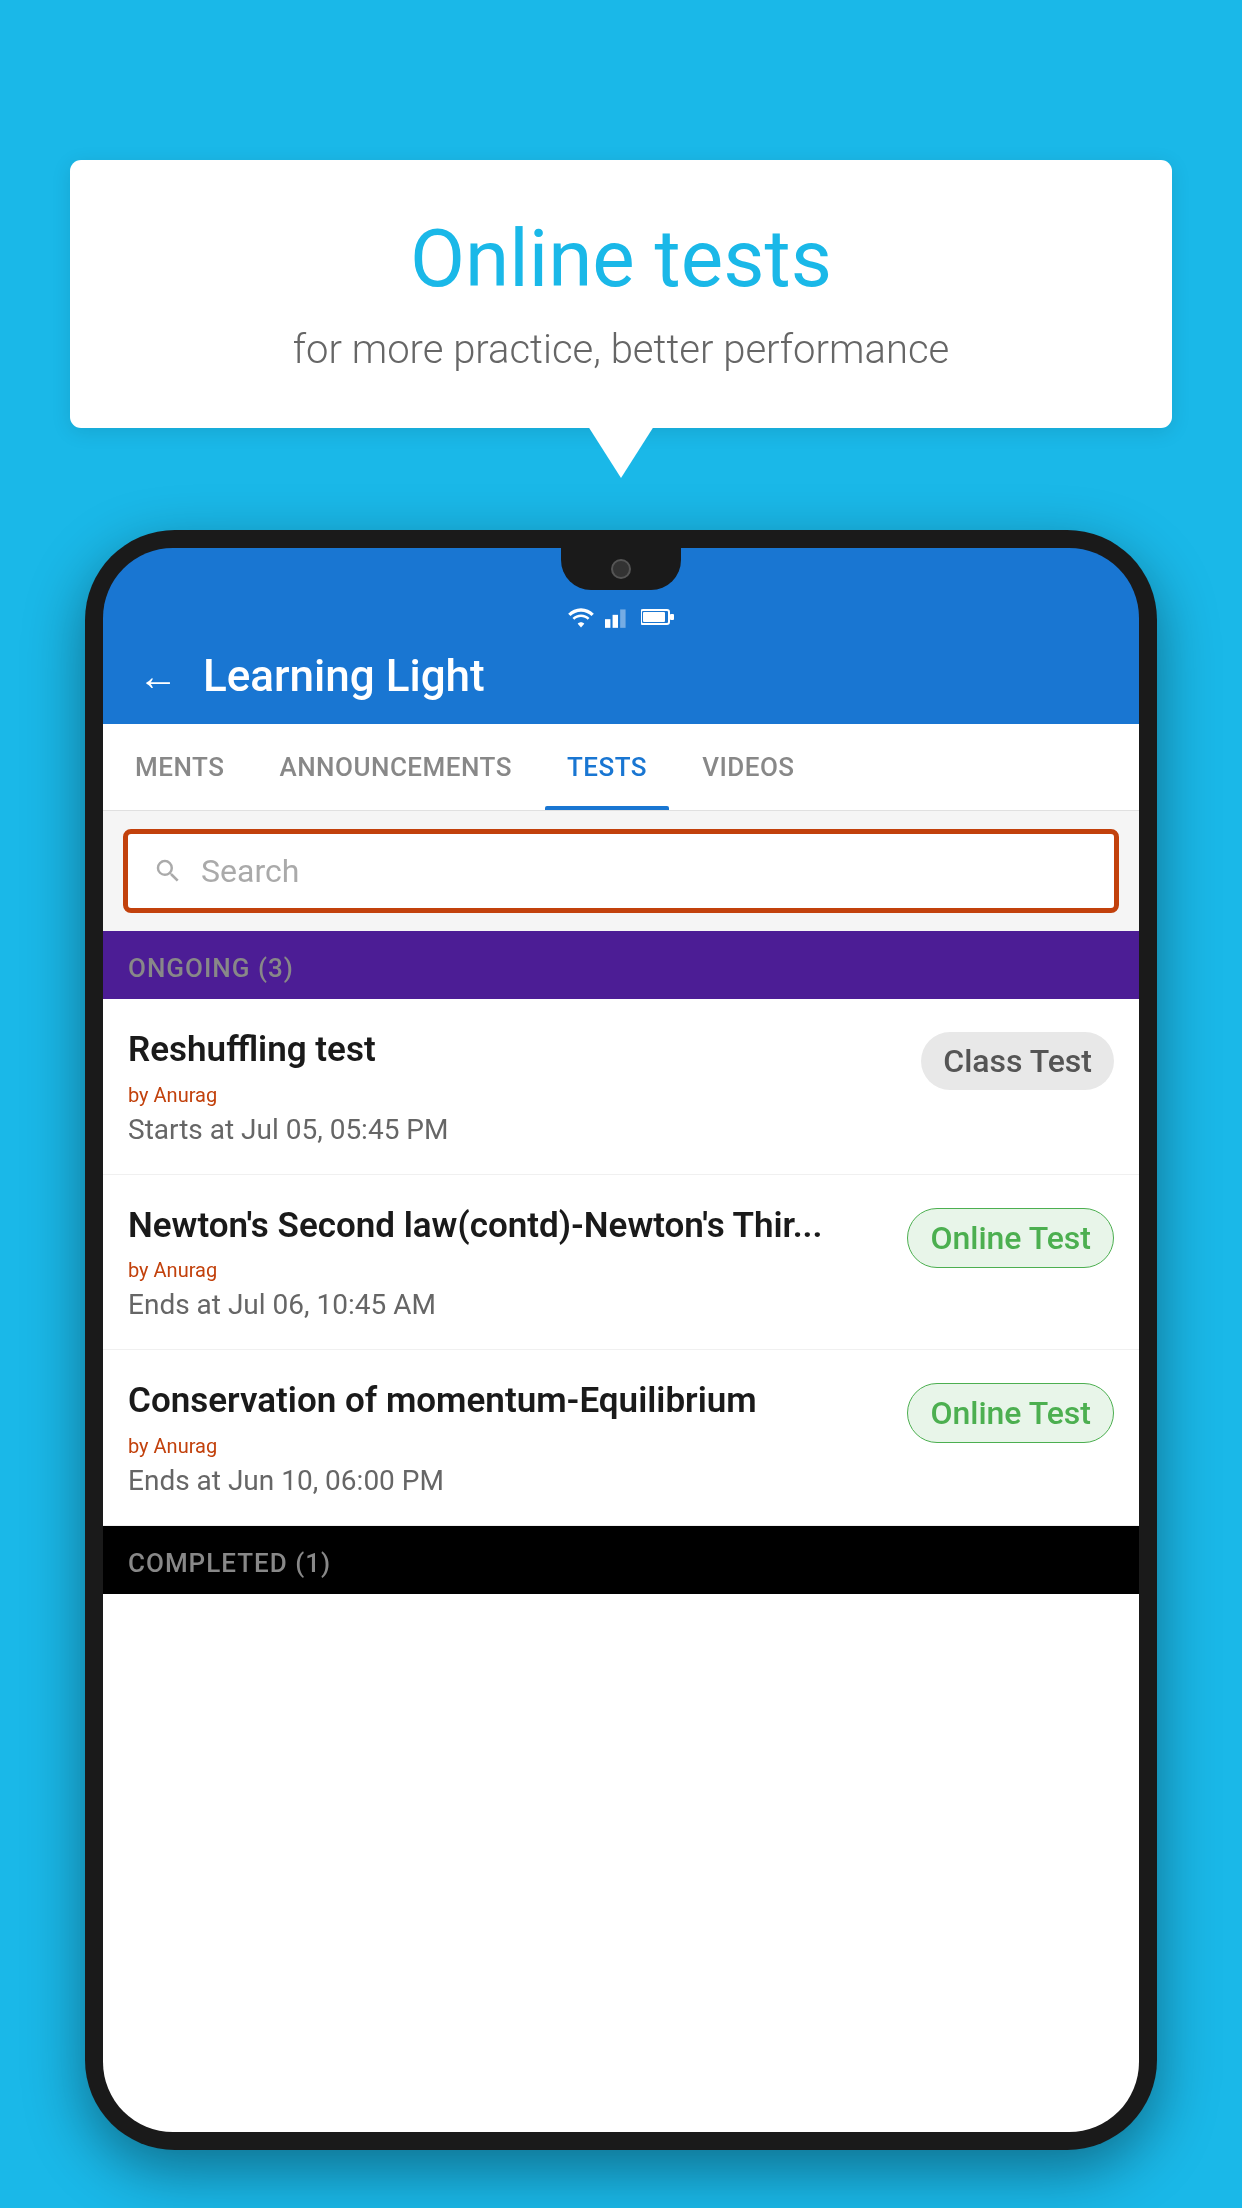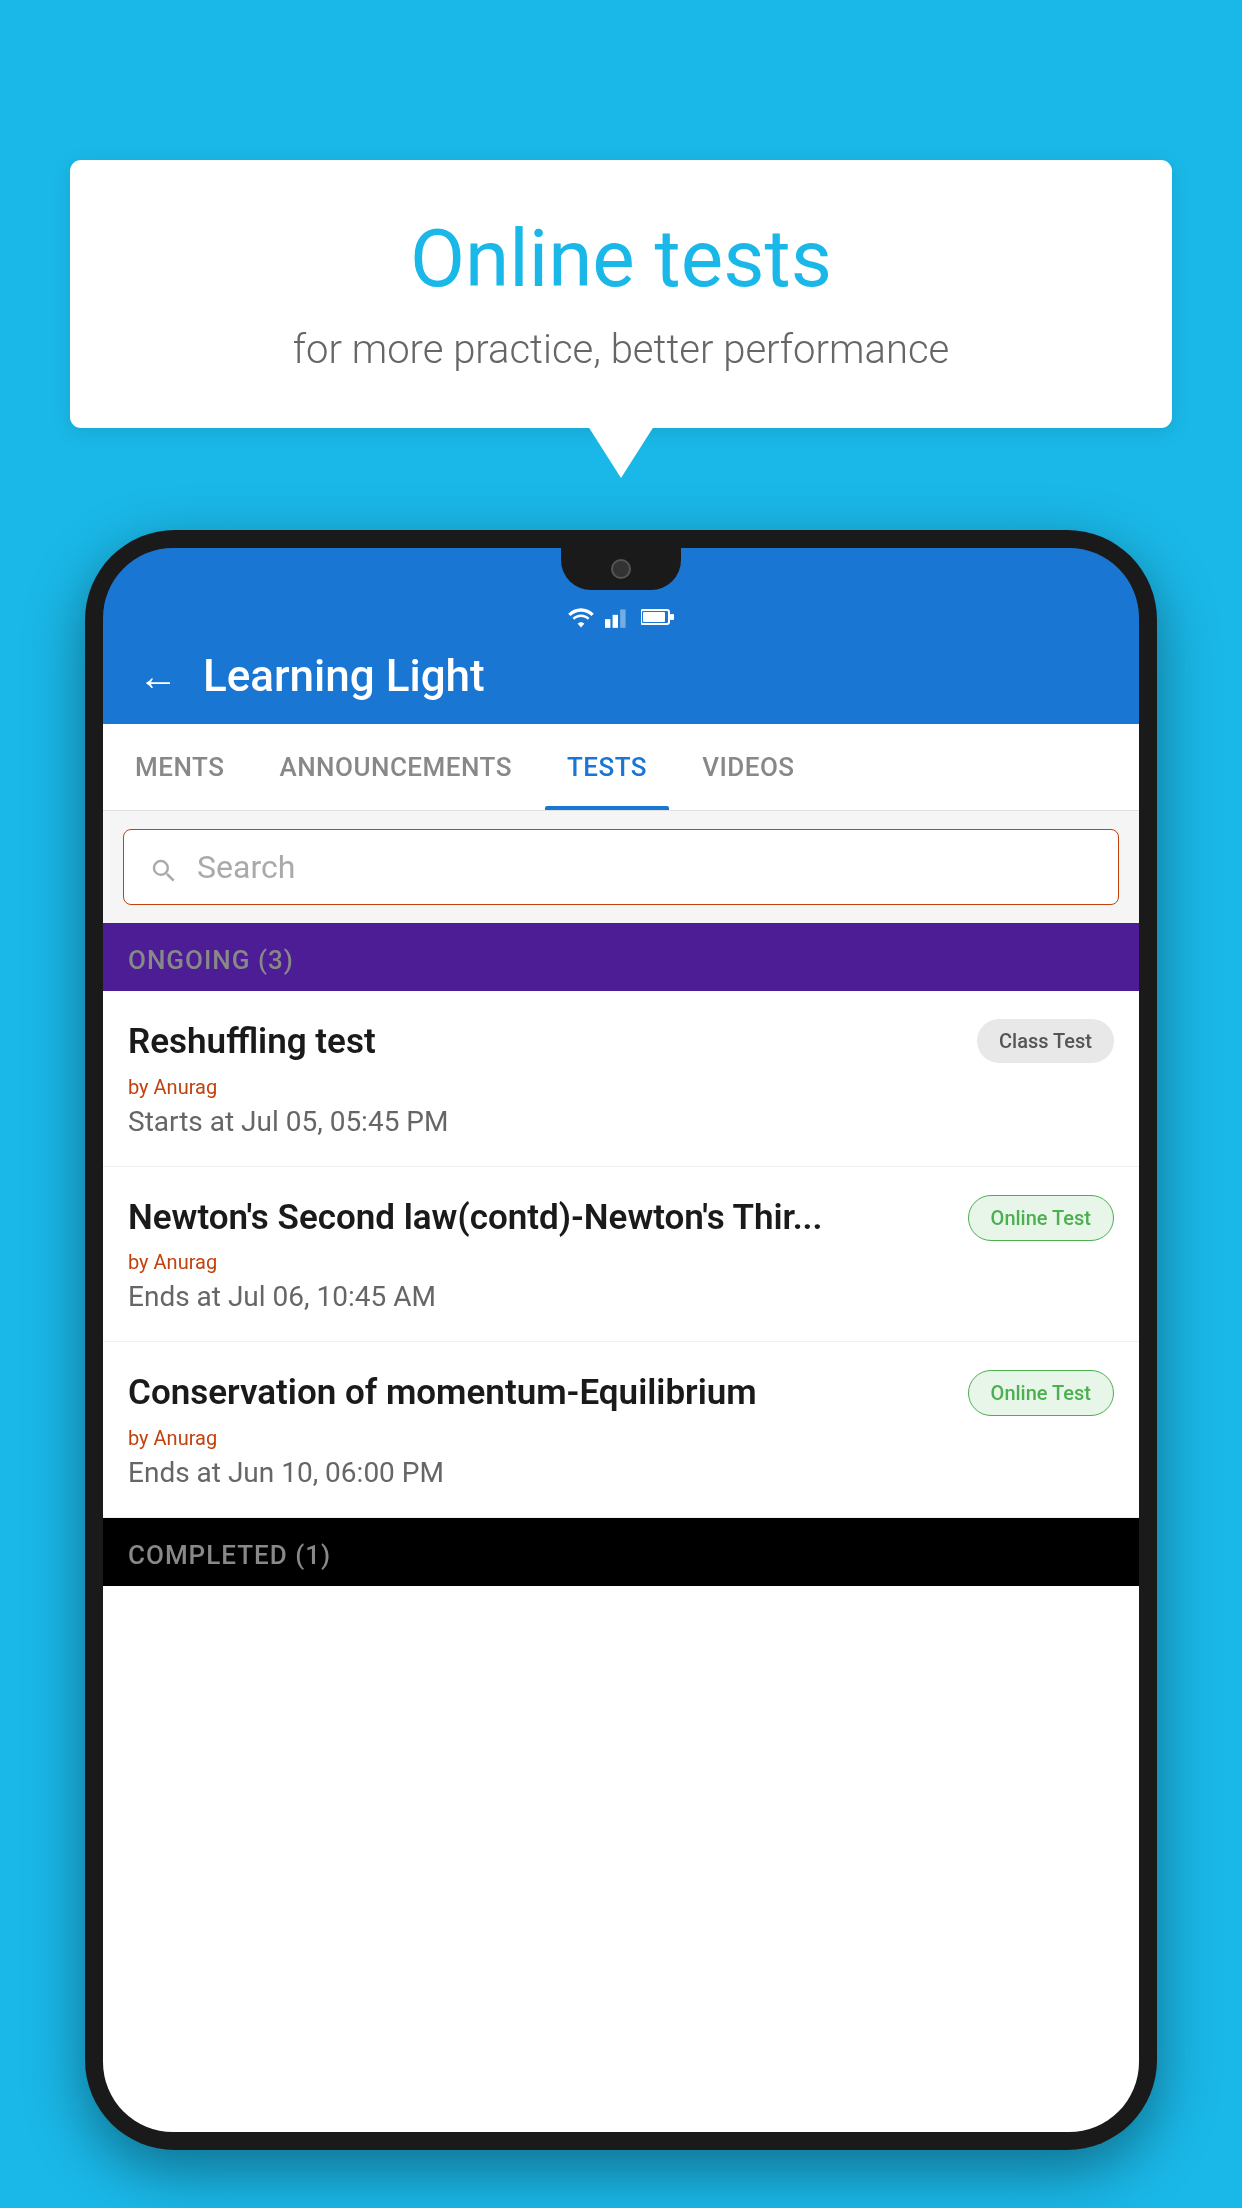--- a/index.html
+++ b/index.html
@@ -190,24 +190,24 @@
     
     .search-container {
       padding: 18px 20px;
       background: #f5f5f5;
     }
 
     .search-bar {
       background: white;
       border-radius: 8px;
       display: flex;
-      align-items: flex-end;
+      align-items: center;
       padding: 18px 25px;
       gap: 18px;
-      border: 1px solid #c2410c;
+      border: 5px solid #c2410c;
     }
 
     .search-text {
       font-size: 32px;
       color: #aaa;
     }
 
     
     .section-header {
       padding: 22px 25px 16px;
@@ -251,23 +251,24 @@
     }
 
     .test-date {
       font-size: 28px;
       color: #666;
     }
 
     .test-badge {
       border-radius: 30px;
       padding: 10px 22px;
-      font-size: 20px;
+      font-size: 32px;
       font-weight: 500;
       white-space: nowrap;
+      margin-top: 5px;
     }
 
     .badge-class {
       background: #e8e8e8;
       color: #555;
     }
 
     .badge-online {
       background: #e8f5e9;
       color: #4CAF50;

